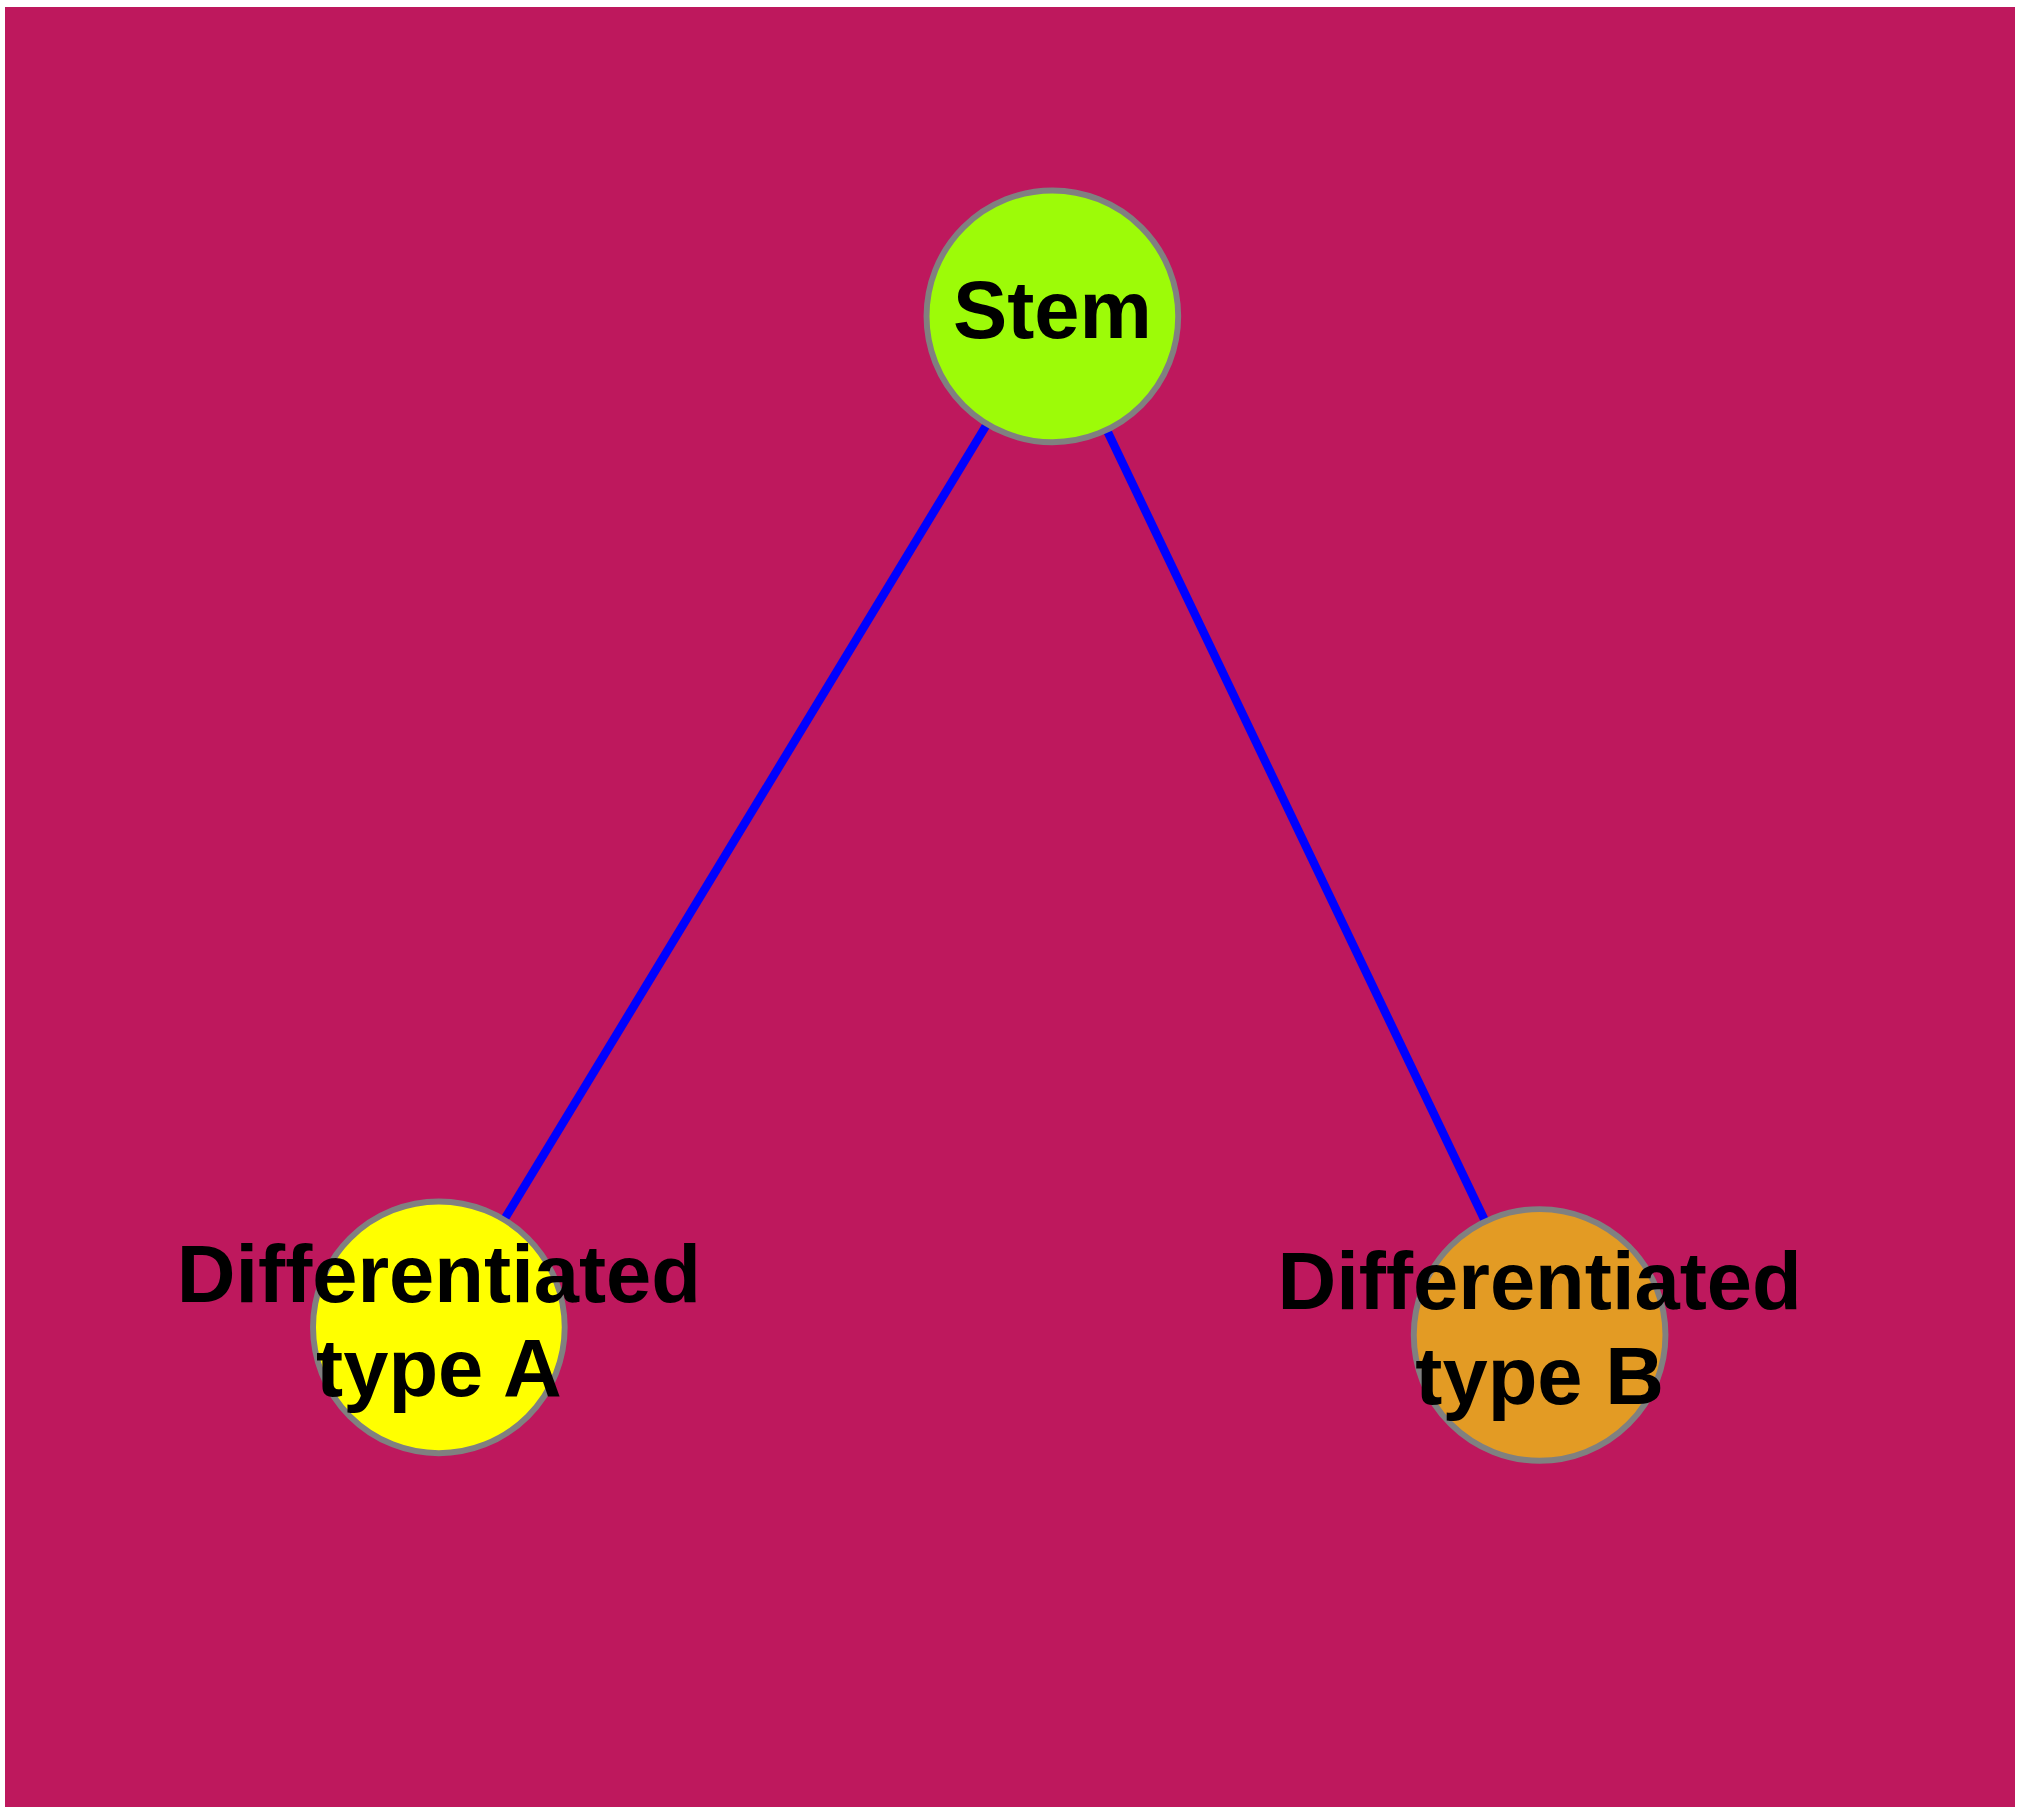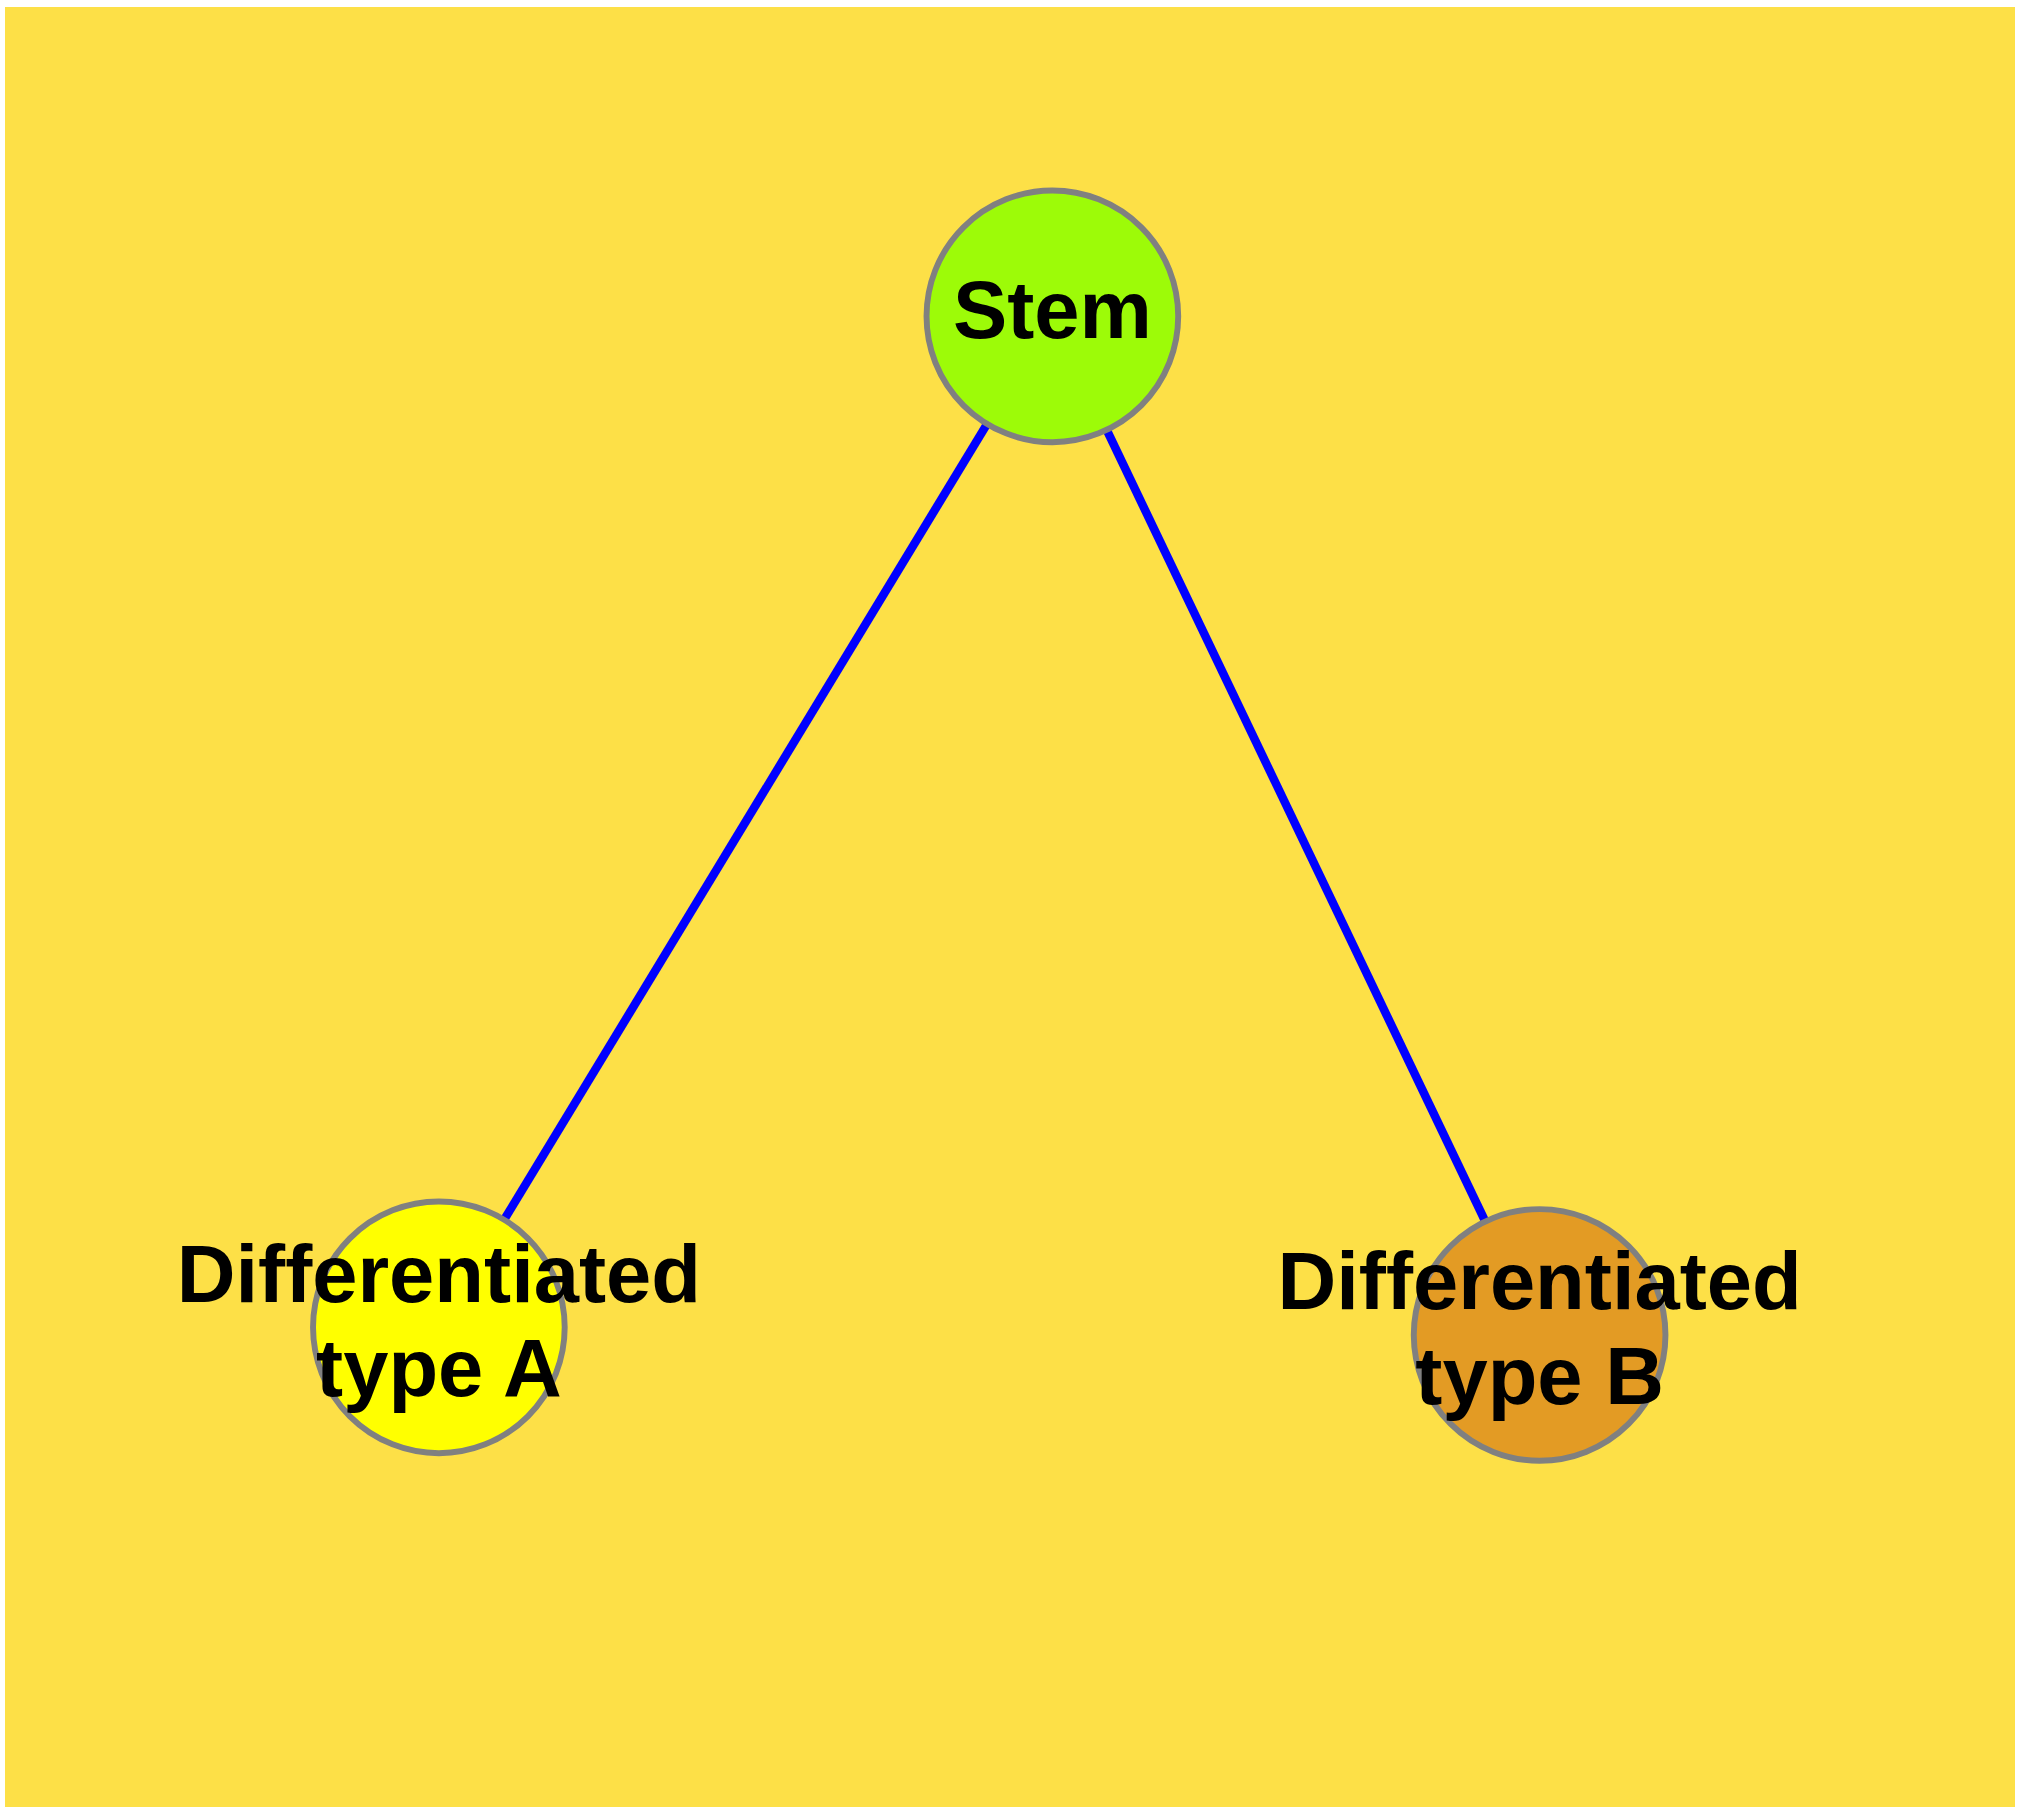--- a/index.html
+++ b/index.html
@@ -14,21 +14,21 @@
     background: #ffffff;
     overflow: hidden;
     font-family: "Liberation Sans", "DejaVu Sans", sans-serif;
   }
   #plot-area {
     position: absolute;
     left: 5.1px;
     top: 6.8px;
     width: 2010px;
     height: 1800px;
-    background: #fde047;
+    background: #be185d;
   }
   #graph-svg {
     position: absolute;
     left: 0;
     top: 0;
     width: 100%;
     height: 100%;
     display: block;
   }
   .node-label {

